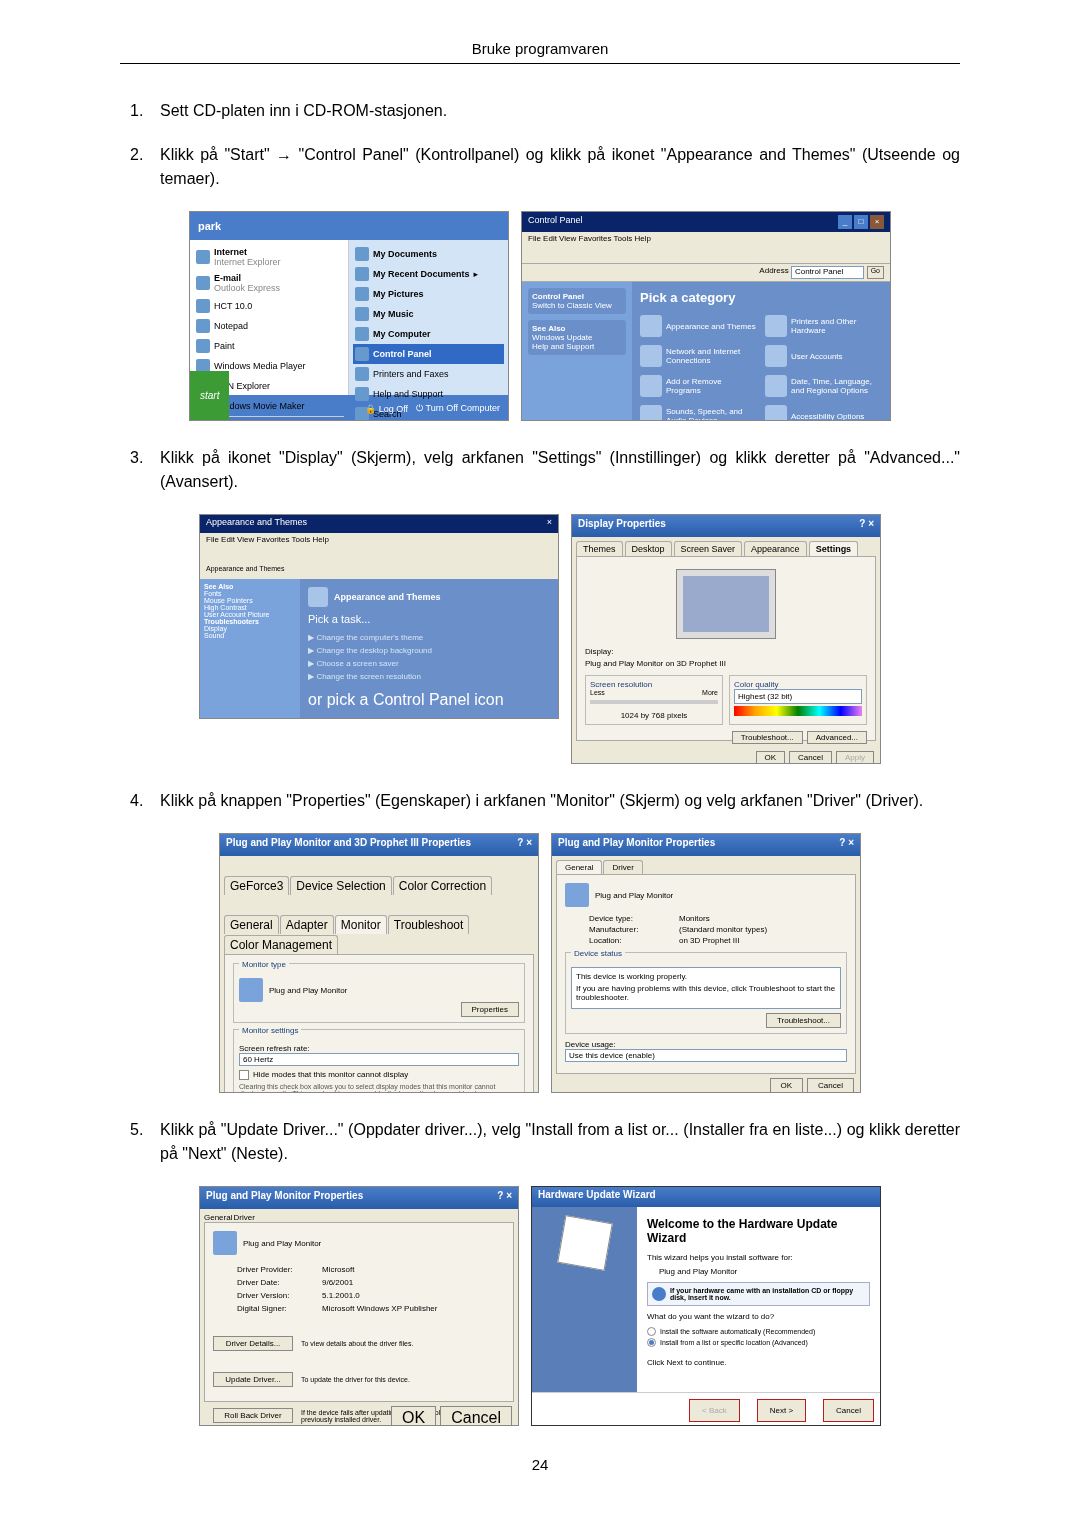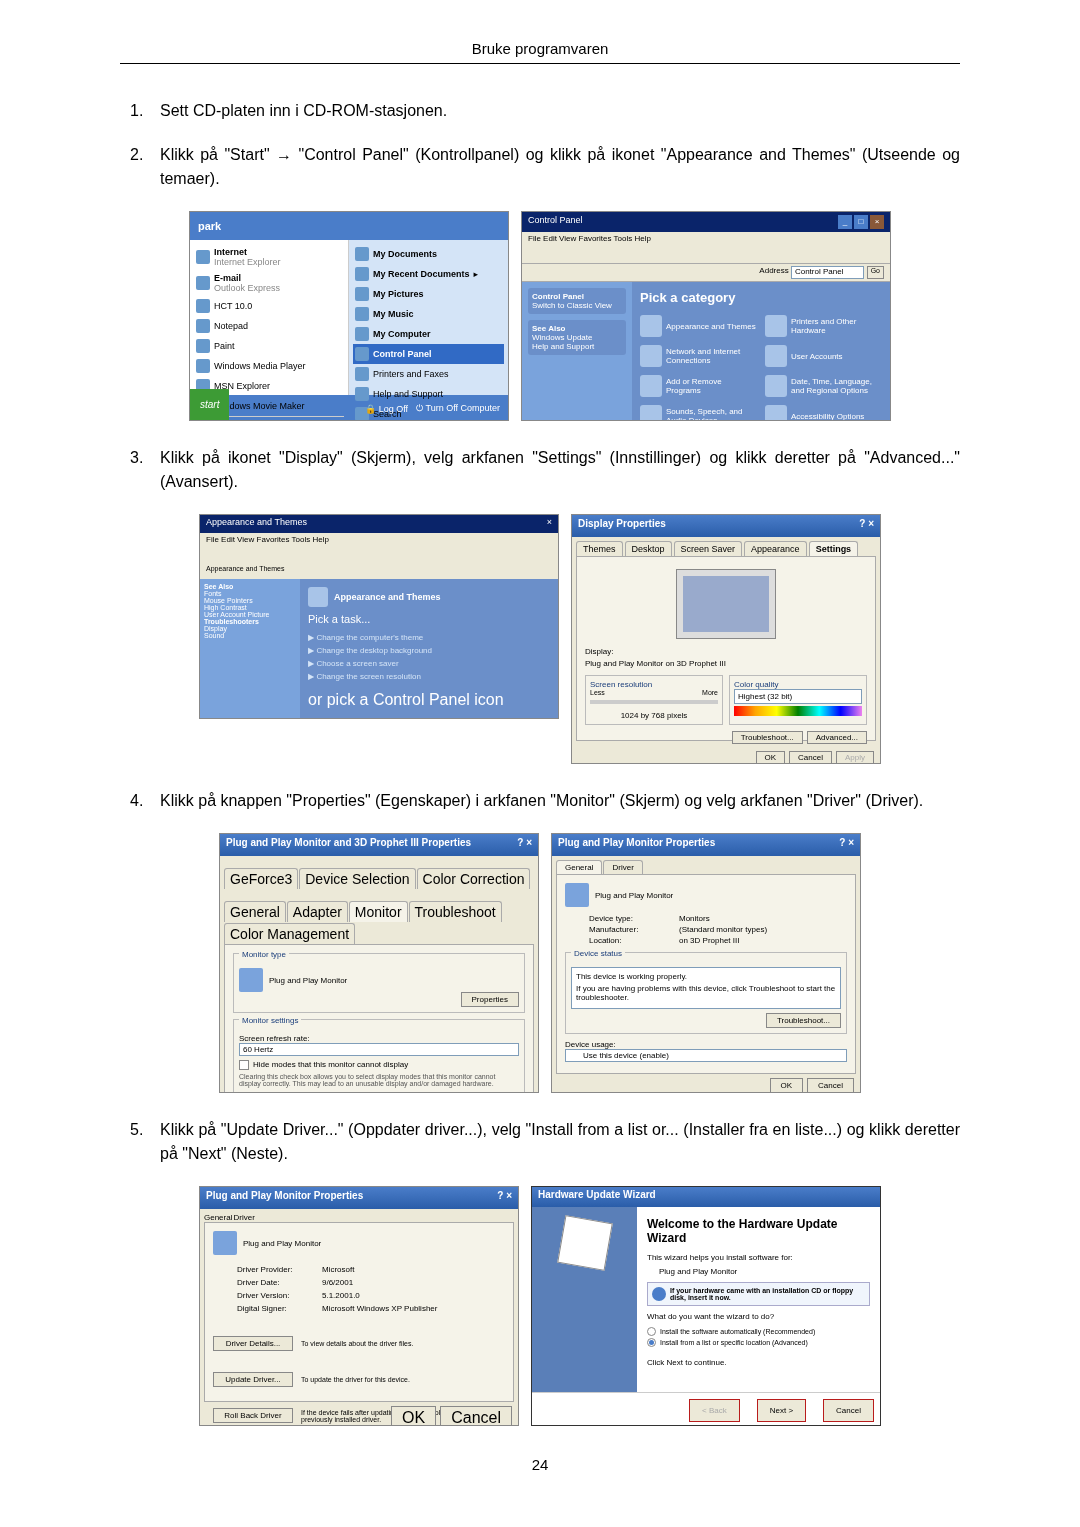--- a/index.html
+++ b/index.html
@@ -51,21 +51,21 @@
     .ss-startmenu { width: 320px; height: 210px; background: #fff; }
     .ss-startmenu .topbar { background: #4a7dc9; height: 28px; display:flex; align-items:center; padding-left:8px; }
     .ss-startmenu .topbar-label { color:#fff; font-size:11px; font-weight:bold; }
     .ss-startmenu .body { display:flex; height: 155px; }
     .ss-startmenu .leftcol { width: 50%; background:#fff; border-right:1px solid #ccc; padding:4px; font-size:9px; }
     .ss-startmenu .rightcol { width:50%; background:#d4e4f7; padding:4px; font-size:9px; }
     .ss-startmenu .menu-item { padding:3px 2px; display:flex; align-items:center; gap:4px; }
     .ss-startmenu .menu-item .micon { width:14px; height:14px; background:#6699cc; border-radius:2px; flex-shrink:0; }
     .ss-startmenu .highlighted { background: #316ac5; color:#fff; }
     .ss-startmenu .bottombar { background:#4a7dc9; height:27px; display:flex; align-items:center; justify-content:flex-end; padding-right:8px; gap:8px; font-size:9px; color:#fff; }
-    .taskbar-start { background:#3d9b35; color:#fff; padding:10px 10px; font-size:10px; font-style:italic; position:absolute; bottom:0; left:0; }
+    .taskbar-start { background:#3d9b35; color:#fff; padding:19px 10px; font-size:10px; font-style:italic; position:absolute; bottom:0; left:0; }
 
     
     .ss-controlpanel { width: 370px; height: 210px; background:#6b8fc9; }
     .ss-controlpanel .titlebar { background:#0a246a; height:20px; color:#fff; font-size:9px; padding:3px 6px; display:flex; justify-content:space-between; }
     .ss-controlpanel .winbtns { display:flex; gap:2px; }
     .ss-controlpanel .winbtn { width:14px; height:14px; background:#4a7dc9; font-size:8px; text-align:center; line-height:14px; }
     .ss-controlpanel .closebtn { background:#895838; }
     .ss-controlpanel .toolbar { background:#ece9d8; height:32px; border-bottom:1px solid #aaa; font-size:8px; padding:2px 6px; }
     .ss-controlpanel .addressbar { background:#ece9d8; height:18px; border-bottom:1px solid #aaa; font-size:8px; padding:2px 6px; display:flex; justify-content:flex-end; }
     .ss-controlpanel .body { display:flex; height:140px; }
@@ -109,21 +109,21 @@
     .ss-display-props .slider-label-row { display:flex; justify-content:space-between; font-size:7px; }
     .ss-display-props .dropdown { border:1px solid #7f9db9; background:#fff; padding:2px 3px; font-size:8px; }
     .ss-display-props .color-bar { height:10px; background:linear-gradient(90deg, red,orange,yellow,green,cyan,blue,violet); margin-top:2px; }
     .ss-display-props .btnrow { display:flex; justify-content:flex-end; gap:4px; margin-top:6px; }
     .ss-display-props .btn { border:1px solid #888; padding:1px 8px; font-size:8px; background:#ece9d8; }
     .ss-display-props .res-text{ text-align:center; font-size:8px; padding-top:3px;}
 
     
     .ss-monitor-tab { width:320px; height:260px; background:#ece9d8; }
     .ss-monitor-tab .titlebar { background:linear-gradient(#4a7dc9,#2a5da9); height:22px; color:#fff; font-size:10px; font-weight:bold; padding:3px 6px; display:flex; justify-content:space-between; }
-    .ss-monitor-tab .tabs { display:flex; flex-wrap:wrap; font-size:14px; padding:12px 4px 0 4px; gap:1px; }
+    .ss-monitor-tab .tabs { display:flex; flex-wrap:wrap; font-size:12px; padding:20px 4px 0 4px; gap:1px; }
     .ss-monitor-tab .tab { padding:2px 5px; background:#ece9d8; border:1px solid #aaa; border-bottom:none; border-radius:3px 3px 0 0; }
     .ss-monitor-tab .tab.active { background:#f5f3e9; }
     .ss-monitor-tab .tabbody { border:1px solid #aaa; margin:0 4px; height:195px; padding:8px; font-size:9px; background:#f5f3e9; }
     .ss-monitor-tab .fieldset { border:1px solid #bbb; padding:5px; margin-bottom:6px; font-size:8px; }
     .ss-monitor-tab .fieldset-title { color:#1a3d7a; font-size:8px; position:relative; top:-9px; background:#f5f3e9; padding:0 3px; display:inline; }
     .ss-monitor-tab .mon-row { display:flex; align-items:center; gap:6px; }
     .ss-monitor-tab .mon-icon { width:24px; height:24px; background:#7aa3dc; border-radius:2px; }
     .ss-monitor-tab .btn-right { display:flex; justify-content:flex-end; }
     .ss-monitor-tab .btn { border:1px solid #888; padding:2px 10px; font-size:8px; background:#ece9d8; }
     .ss-monitor-tab .dropdown { border:1px solid #7f9db9; background:#fff; padding:1px 3px; font-size:8px; width:100%; }
@@ -139,21 +139,21 @@
     .ss-driver-tab .tab.active { background:#f5f3e9; }
     .ss-driver-tab .tabbody { border:1px solid #aaa; margin:0 4px; height:200px; padding:8px; font-size:8px; background:#f5f3e9; }
     .ss-driver-tab .mon-row { display:flex; align-items:center; gap:6px; margin-bottom:6px; }
     .ss-driver-tab .info-row { display:flex; font-size:8px; padding:1px 0 1px 24px; }
     .ss-driver-tab .info-label { width:90px; }
     .ss-driver-tab .fieldset { border:1px solid #bbb; padding:5px; margin:6px 0; font-size:8px; }
     .ss-driver-tab .status-box { border:1px solid #7f9db9; background:#fff; padding:4px; font-size:8px; height:42px; }
     .ss-driver-tab .btn-right { display:flex; justify-content:flex-end; margin-top:4px; }
     .ss-driver-tab .btn { border:1px solid #888; padding:2px 10px; font-size:8px; background:#ece9d8; }
     .ss-driver-tab .usage-label { font-size:8px; margin-top:4px; }
-    .ss-driver-tab .dropdown { border:1px solid #7f9db9; background:#fff; padding:1px 17px; font-size:8px; width:100%; }
+    .ss-driver-tab .dropdown { border:1px solid #7f9db9; background:#fff; padding:1px 3px; font-size:8px; width:100%; }
     .ss-driver-tab .btnrow { display:flex; justify-content:flex-end; gap:4px; padding:4px 6px; }
 
     
     .ss-driver-details { width:320px; height:240px; background:#ece9d8; }
     .ss-driver-details .titlebar { background:linear-gradient(#4a7dc9,#2a5da9); height:22px; color:#fff; font-size:10px; font-weight:bold; padding:3px 6px; display:flex; justify-content:space-between; }
     .ss-driver-details .tabs { display:flex; font-size:8px; padding:4px 4px 0 4px; gap:1px; }
     .ss-driver-details .tabbody { border:1px solid #aaa; margin:0 4px; height:180px; padding:8px; font-size:8px; background:#f5f3e9; }
     .ss-driver-details .mon-row { display:flex; align-items:center; gap:6px; margin-bottom:8px; }
     .ss-driver-details .info-row { display:flex; font-size:8px; padding:2px 0 2px 24px; }
     .ss-driver-details .info-label { width:85px; }

